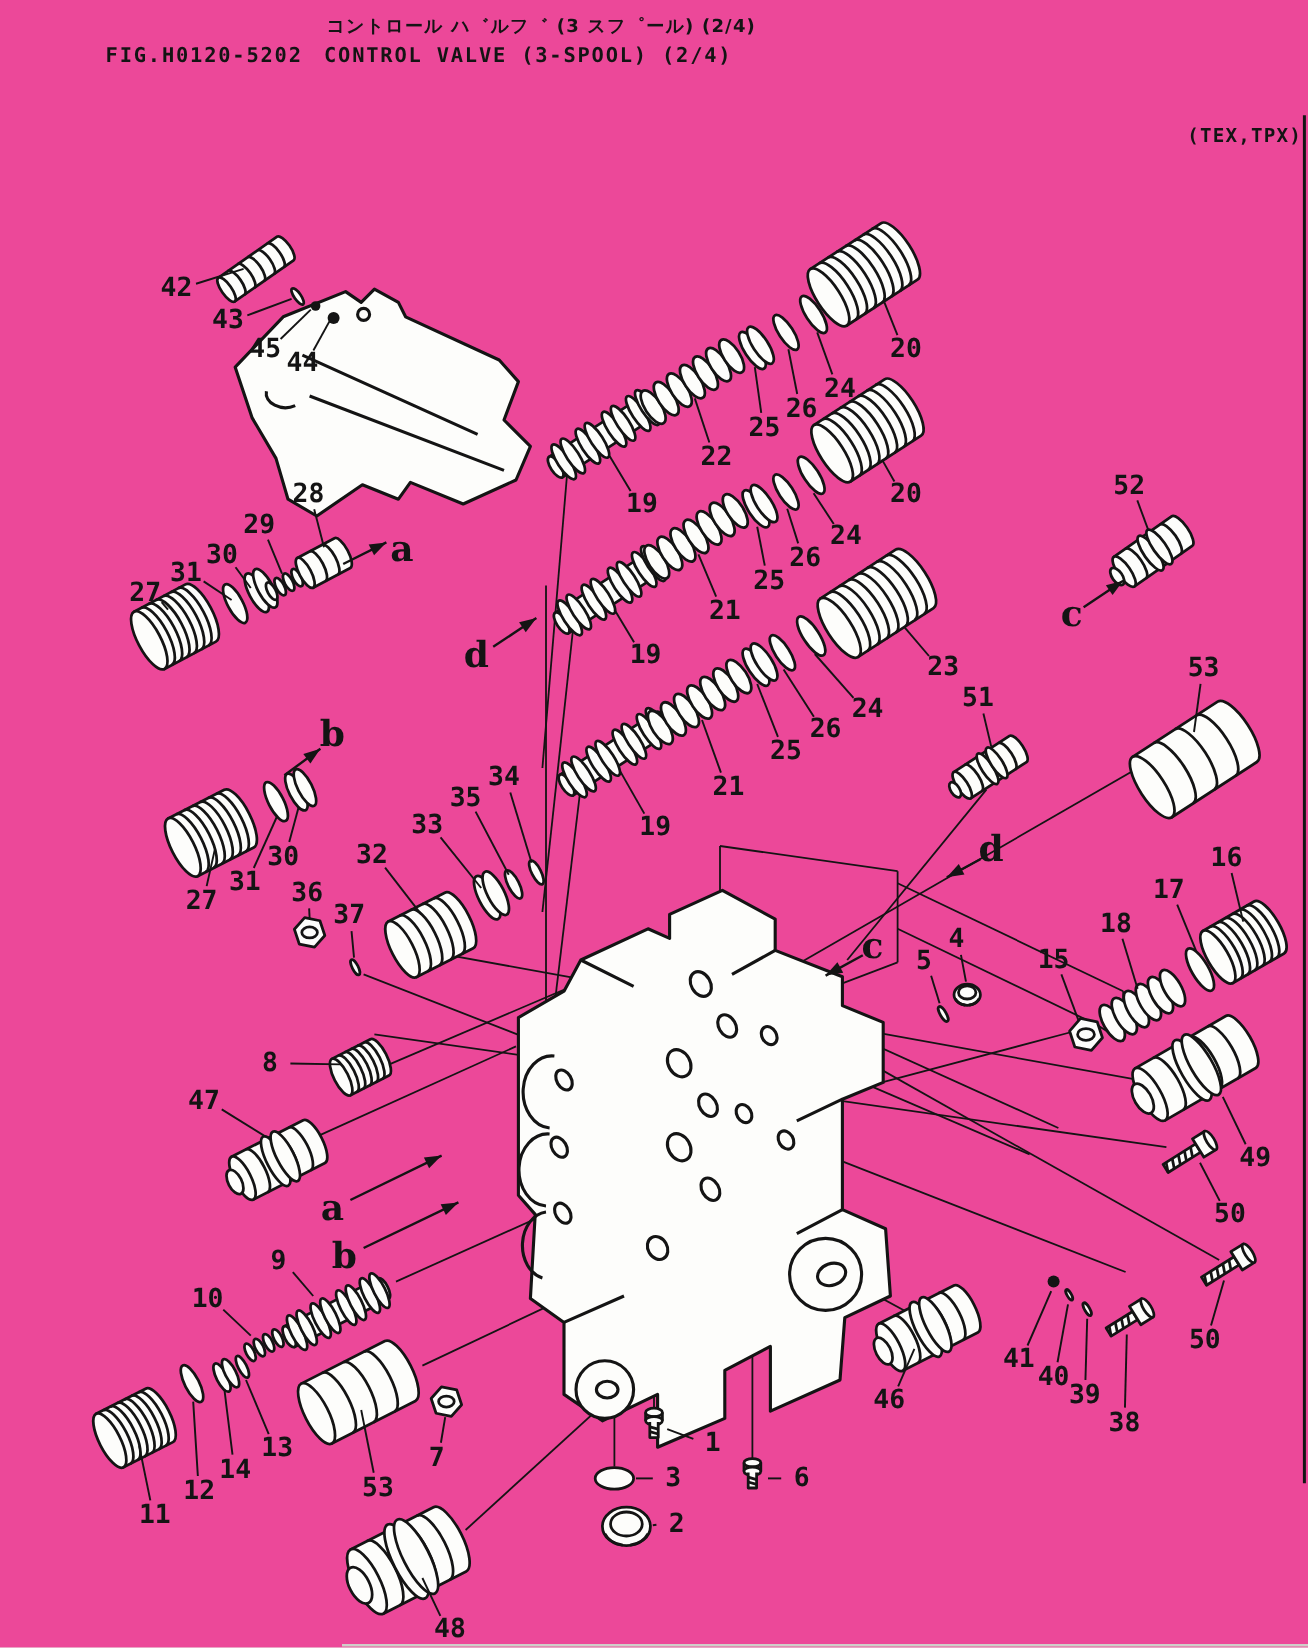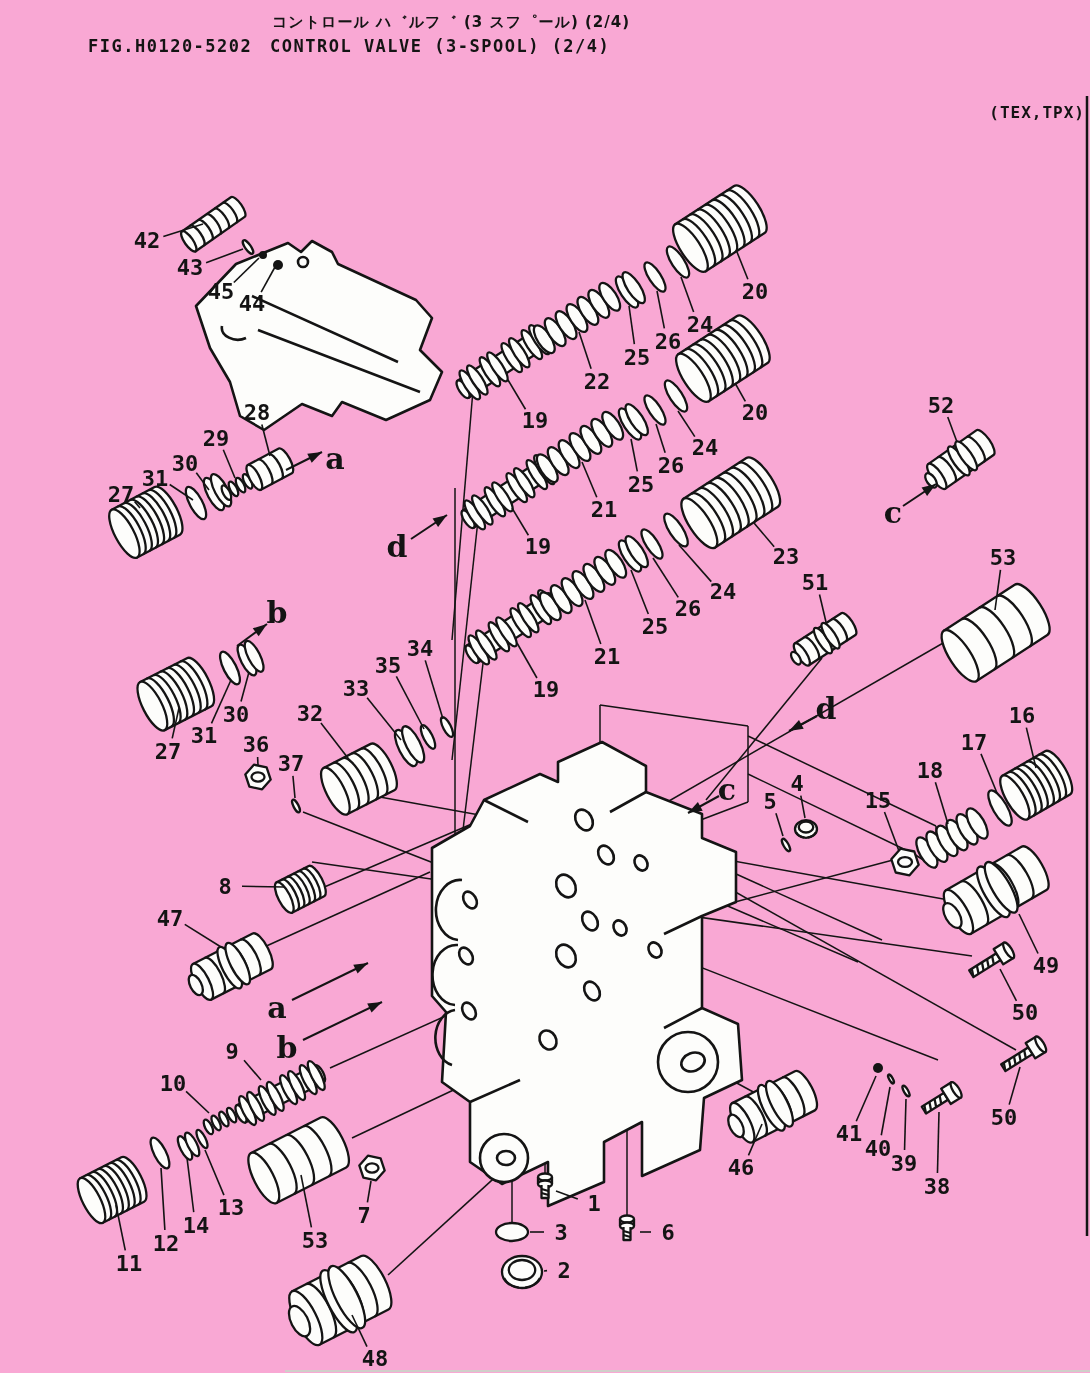--- a/index.html
+++ b/index.html
@@ -1,16 +1,16 @@
 <!DOCTYPE html>
 <html><head>
 <meta charset="utf-8">
 <style>
   html,body{margin:0;padding:0;background:#e8e8e4;}
-  .page{position:relative;width:1090px;height:1373px;margin:0 auto;background:#f9a8d4;overflow:hidden;
+  .page{position:relative;width:1090px;height:1373px;margin:0 auto;background:#ec4899;overflow:hidden;
         font-family:"DejaVu Sans Mono","Liberation Mono",monospace;}
   svg{position:absolute;left:0;top:0;}
   svg text{fill:#141414;}
   .t-jp{font-size:15px;font-weight:bold;letter-spacing:1px;font-family:"DejaVu Sans","Liberation Sans",sans-serif;}
   .t-fig{font-size:17px;font-weight:bold;letter-spacing:1.5px;}
   .t-var{font-size:16px;font-weight:bold;letter-spacing:1px;}
   .callout{font-size:22px;font-weight:bold;}
   .refletter{font-size:30px;font-weight:bold;font-family:"DejaVu Serif","Liberation Serif",serif;}
 </style>
 </head>

